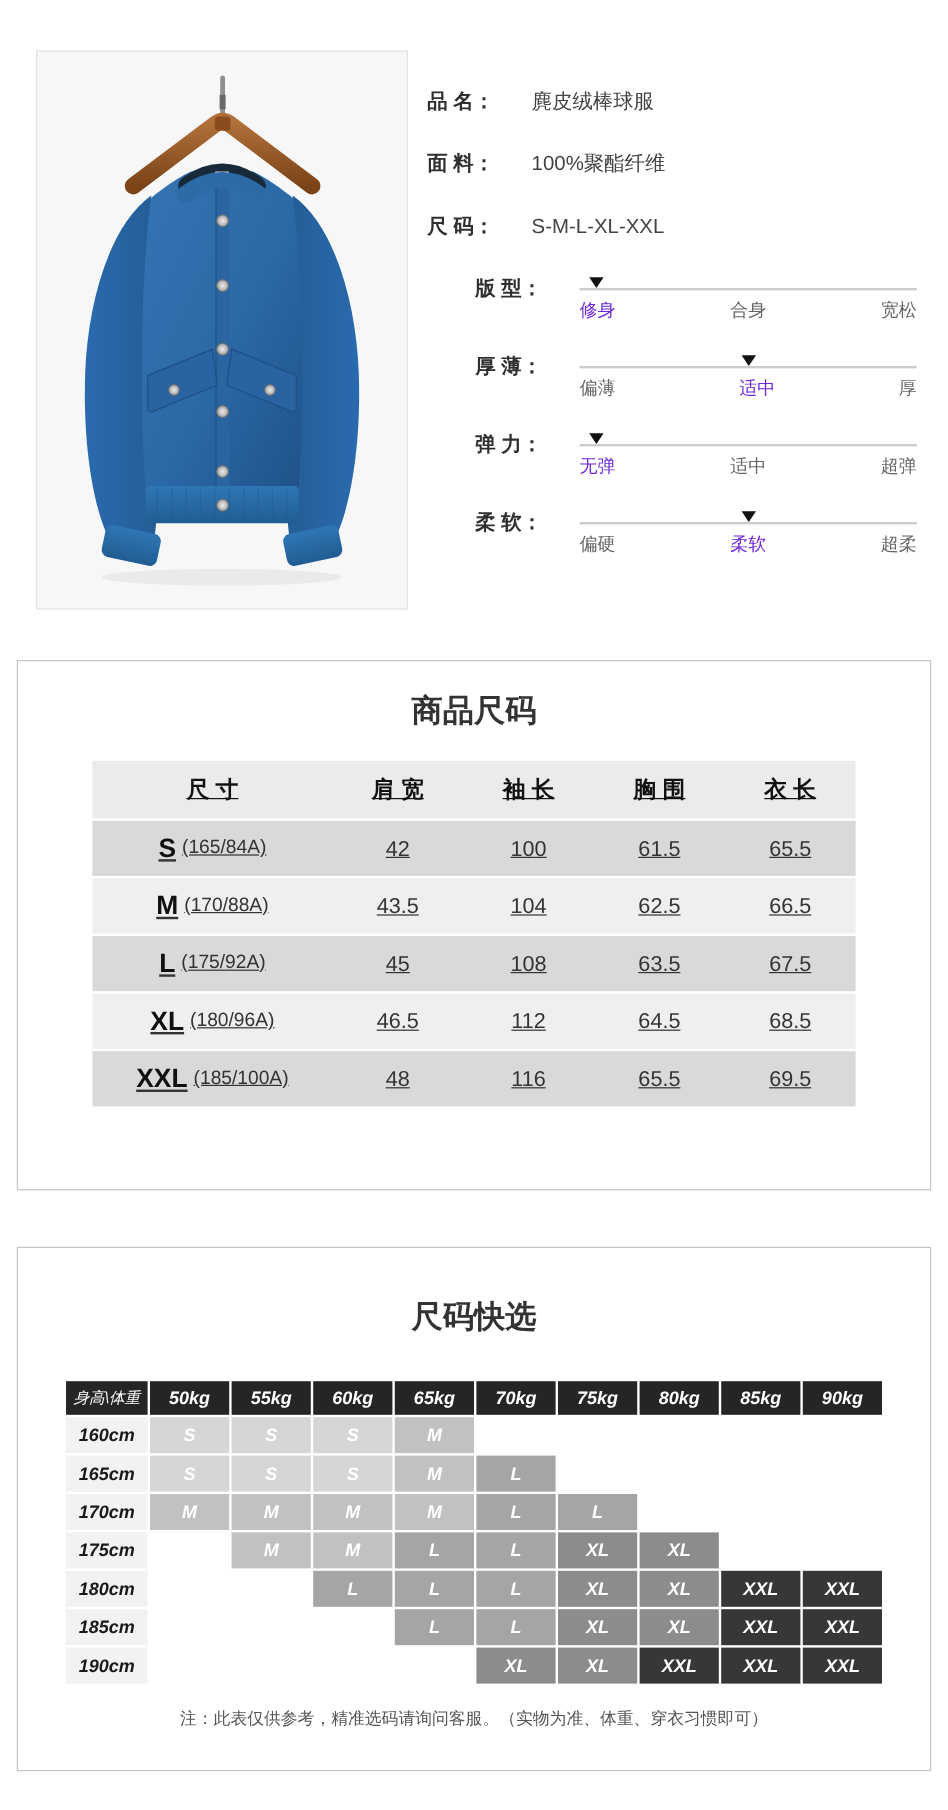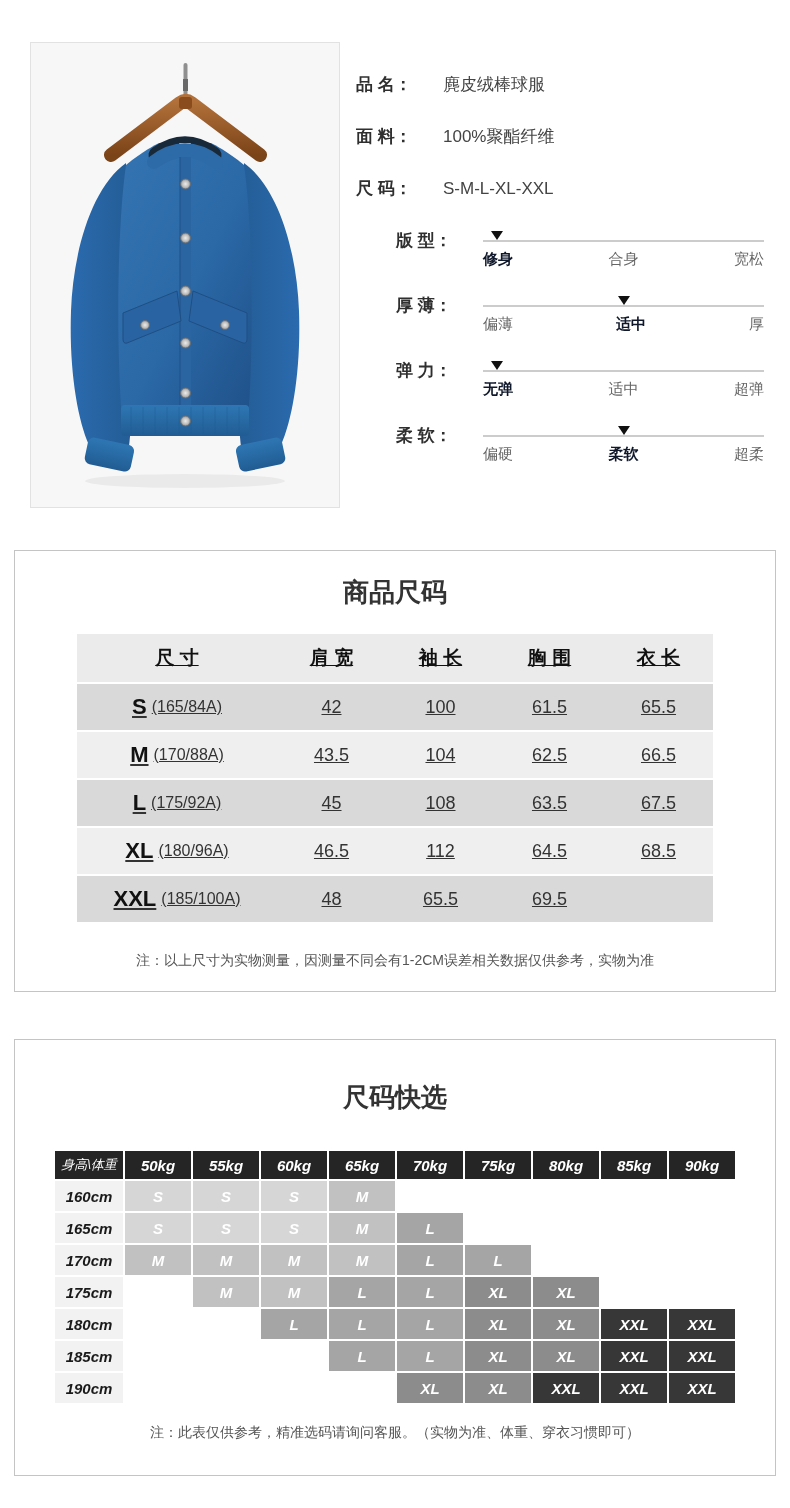--- a/index.html
+++ b/index.html
@@ -18,21 +18,21 @@
   .attr-row{display:flex;align-items:flex-start;height:22px;margin-bottom:30px;}
   .attr-label{width:87px;flex:0 0 87px;font-size:17px;font-weight:700;color:#2f2f2f;line-height:22px;}
   .attr-value{font-size:17px;color:#444;line-height:22px;}
   .slider-row{display:flex;margin-bottom:27px;margin-left:40px;}
   .slider{flex:1;padding-top:10px;}
   .track{position:relative;height:2px;background:#cccccc;}
   .marker{position:absolute;top:-9px;width:0;height:0;border-left:6px solid transparent;border-right:6px solid transparent;border-top:9px solid #111;}
   .marker.pos-0{left:8px;}
   .marker.pos-1{left:50%;margin-left:-6px;}
   .slider-labels{display:flex;justify-content:space-between;margin-top:8px;font-size:15px;color:#666;line-height:18px;}
-  .slider-labels .sel{font-weight:700;color:#0f172a;}
+  .slider-labels .sel{font-weight:400;color:#6d28d9;}
   
   .box{margin:0 14px;border:1px solid #c4c4c4;box-sizing:border-box;background:#fff;}
   .box-title{text-align:center;font-size:26px;font-weight:700;color:#333;line-height:32px;}
   #size-box{height:442px;}
   #size-box .box-title{margin-top:25px;}
   
   .sz-table{width:636px;margin:26px auto 0;}
   .sz-row{display:grid;grid-template-columns:200px 1fr 1fr 1fr 1fr;height:46px;margin-bottom:2px;}
   .sz-head{height:48px;background:#ebebeb;}
   .sz-head .sz-cell{font-size:19px;font-weight:700;color:#111;}
@@ -247,25 +247,25 @@
         <div class="sz-cell">112</div>
         <div class="sz-cell">64.5</div>
         <div class="sz-cell">68.5</div>
       </div>
       <div class="sz-row sz-dark">
         <div class="sz-cell">
           <span class="sz-b">XXL</span>
           <span class="sz-spec">(185/100A)</span>
         </div>
         <div class="sz-cell">48</div>
+        <div class="sz-cell">116</div>
         <div class="sz-cell">65.5</div>
         <div class="sz-cell">69.5</div>
       </div>
     </div>
-  <div class="tbl-note">注：以上尺寸为实物测量，因测量不同会有1-2CM误差相关数据仅供参考，实物为准</div>
 </div>
 
 <div class="box" id="qs-box">
   <div class="box-title">尺码快选</div>
   <div class="qs-grid">
       <div class="qs-h qs-corner">身高\体重</div>
       <div class="qs-h">50kg</div>
       <div class="qs-h">55kg</div>
       <div class="qs-h">60kg</div>
       <div class="qs-h">65kg</div>

